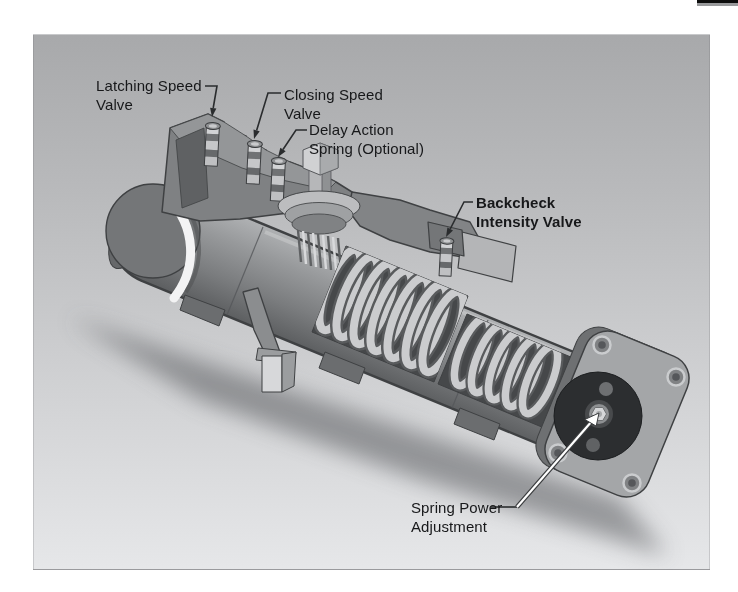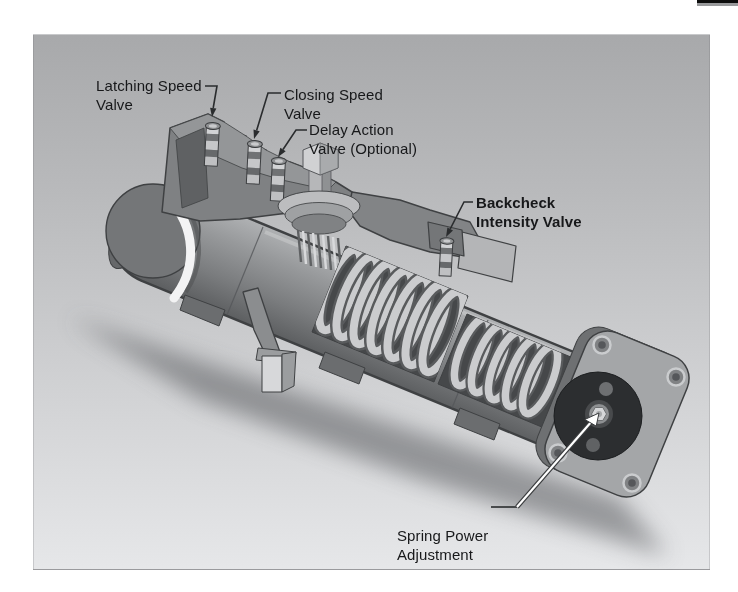--- a/index.html
+++ b/index.html
@@ -20,21 +20,21 @@
   }
   .illustration{position:absolute;left:33px;top:34px;width:677px;height:536px;}
   .callout{
     position:absolute;color:#17181a;font-size:15px;line-height:19px;
     white-space:pre-line;letter-spacing:.1px;z-index:5;
   }
   #cl-latching{left:96px;top:76px;}
   #cl-closing{left:284px;top:85px;}
   #cl-delay{left:309px;top:120px;}
   #cl-backcheck{left:476px;top:193px;font-weight:bold;}
-  #cl-spring{left:397px;top:498px;margin-top:28px;}
+  #cl-spring{left:411px;top:498px;}
 </style>
 </head>
 <body>
 
 <div class="corner-marker"></div>
 
 <div class="figure-frame"></div>
 
 <svg class="illustration" viewBox="33 34 677 536" xmlns="http://www.w3.org/2000/svg">
   <defs>
@@ -265,17 +265,17 @@
     <line x1="517" y1="507" x2="590.5" y2="422.8" stroke="#ffffff" stroke-width="2.2"></line>
     <polygon points="599,413 596.2,426.1 584.8,419.5" fill="#ffffff" stroke="#3a3c3e" stroke-width="1"></polygon>
   </g>
 </svg>
 
 <div class="callout" id="cl-latching">Latching Speed
 Valve</div>
 <div class="callout" id="cl-closing">Closing Speed
 Valve</div>
 <div class="callout" id="cl-delay">Delay Action
-Valve (Optional)</div>
+Spring (Optional)</div>
 <div class="callout" id="cl-backcheck">Backcheck
 Intensity Valve</div>
 <div class="callout" id="cl-spring">Spring Power
 Adjustment</div>
 
 </body></html>

